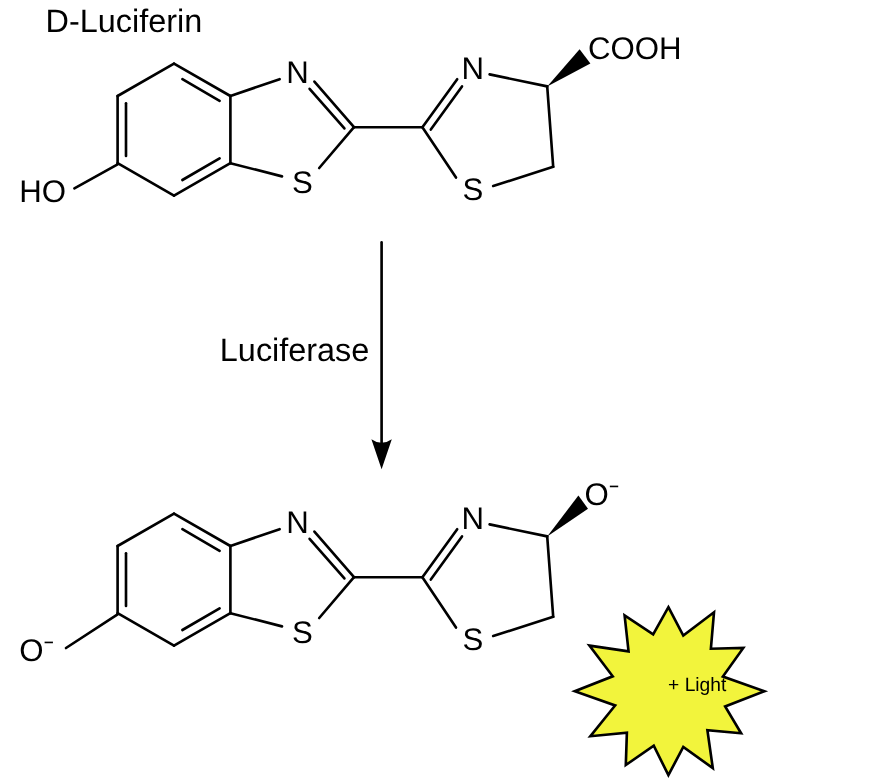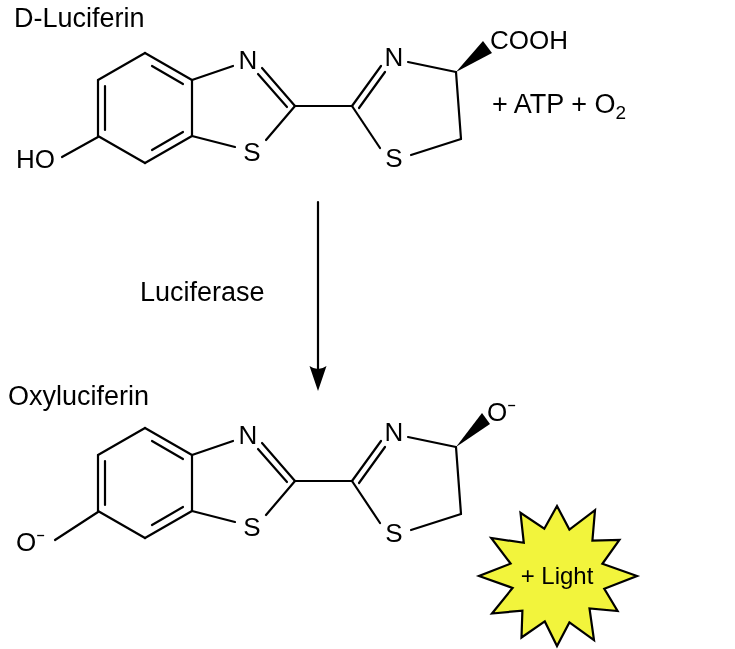--- a/index.html
+++ b/index.html
@@ -10,24 +10,25 @@
     font-family:"Liberation Sans", sans-serif;
     color:#000;
     overflow:hidden;
   }
   .canvas svg{position:absolute;left:0;top:0;}
   .label{
     position:absolute;
     font-size:27px;
     line-height:1.1;
     white-space:nowrap;
+    margin-left:24px;
   }
   .label sub{font-size:19px;}
   .label sup{font-size:19px;}
-  .light-label{font-size:24px;}
+  .light-label{font-size:16px;}
   svg text{
     font-family:"Liberation Sans", sans-serif;
     font-size:26px;
     fill:#000;
   }
   .bond{stroke:#000;stroke-width:2.2;stroke-linecap:round;fill:none;}
 </style>
 </head>
 <body>
 
@@ -114,25 +115,21 @@
       <text x="394" y="441" text-anchor="middle">N</text>
       <text x="394" y="542" text-anchor="middle">S</text>
       <text x="487" y="421">O⁻</text>
     </g>
 
     <polygon stroke="#000" stroke-width="2.2" stroke-linejoin="miter" points="557,506 569.4,529.6 595,510.2 592.4,540.6 619.4,540 602.4,563.8 637,576 604.3,588.7 617.6,611 589.5,608.5 594,640.1 569.4,622.4 557,646 544.8,621.4 521.5,637.5 522.4,610.6 492,613.5 512.6,587.9 479,576 510.6,563.6 491.2,538 523.8,542.8 520.5,512.8 544.3,528.7" fill="#f2f43c"></polygon>
   </svg>
 
   <div class="label" style="left:14px;top:4px">D-Luciferin</div>
 
-  <div class="label" style="left:492px;top:90px">
-    <span>+ ATP + O</span><sub>2</sub>
-  </div>
 
-  <div class="label" style="left:140px;top:278px;width:163px;text-align:left">Luciferase</div>
+  <div class="label" style="left:140px;top:278px;width:163px;text-align:center">Luciferase</div>
 
 
-  <div class="label" style="left:8px;top:382px">Oxyluciferin</div>
 
 
   <div class="label light-label" style="left:503px;top:563px;width:108px;text-align:center">+ Light</div>
 
 </div>
 
 </body></html>

